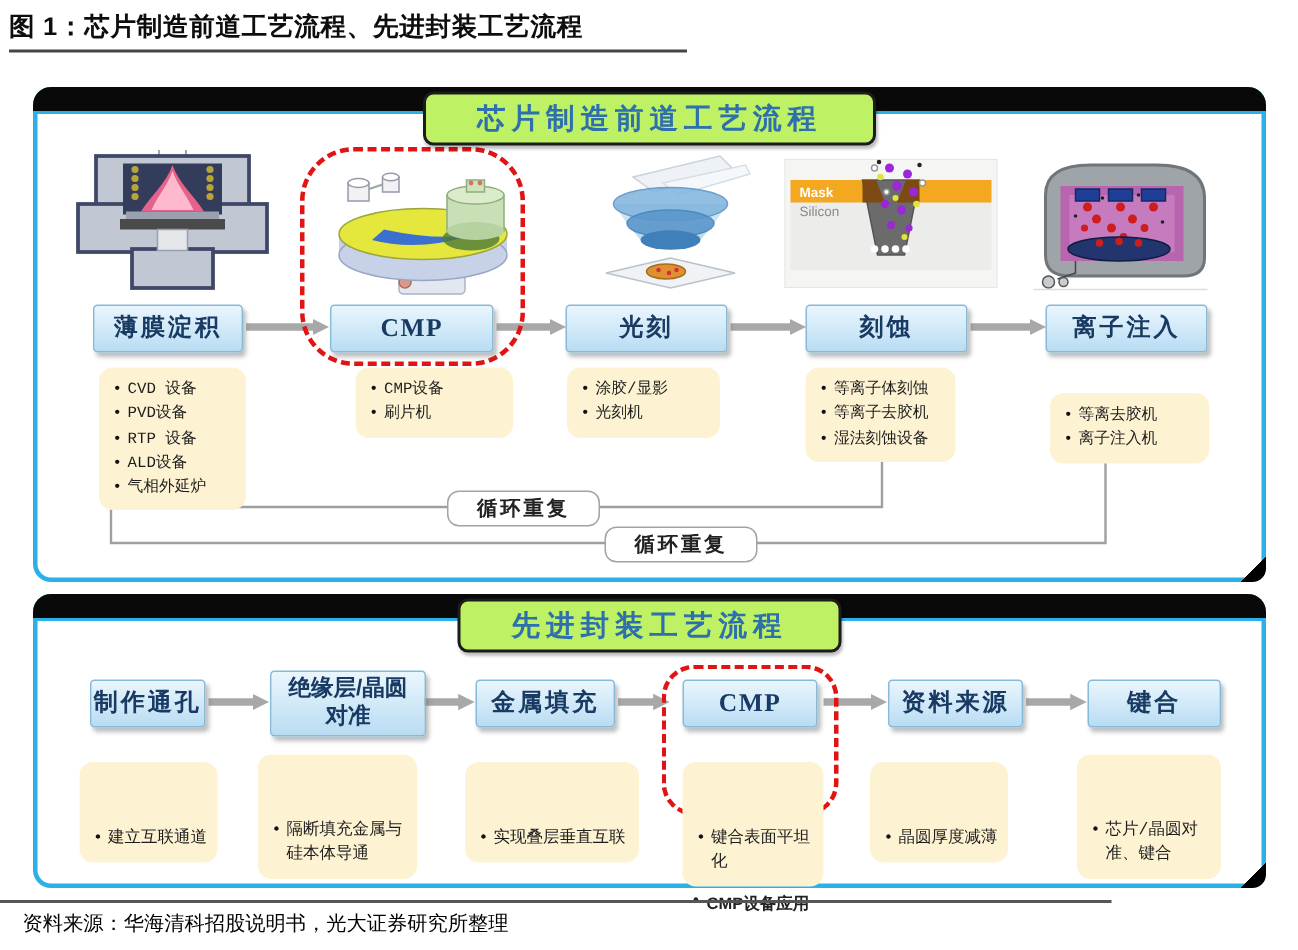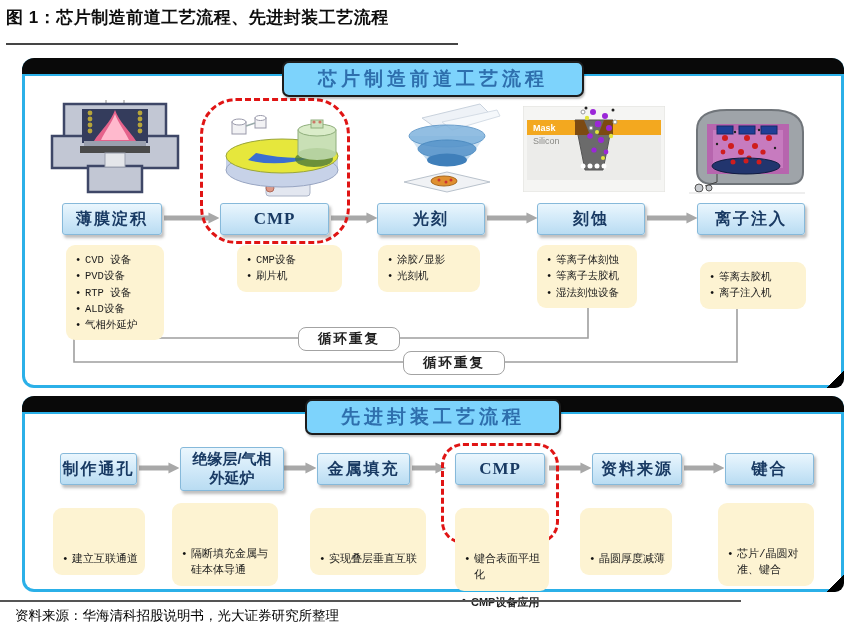--- a/index.html
+++ b/index.html
@@ -1,27 +1,27 @@
 <!DOCTYPE html>
 <html><head>
 <meta charset="utf-8">
 <style>
   html,body{margin:0;padding:0;background:#fff;}
   body{width:865px;height:633px;position:relative;font-family:"Liberation Sans",sans-serif;overflow:hidden;}
 
   .fig-title{position:absolute;left:6px;top:6px;width:452px;font-size:17px;font-weight:bold;color:#0d0d0d;
-    padding-bottom:14px;border-bottom:2px solid #454545;letter-spacing:.5px;}
+    padding-bottom:4px;border-bottom:2px solid #454545;letter-spacing:.5px;}
 
   .section{position:absolute;left:22px;width:822px;background:#fff;border:3px solid #2bb0e8;border-top:none;
     border-radius:12px;box-sizing:border-box;}
   #sec-front{top:58px;height:330px;}
   #sec-pack{top:396px;height:196px;}
   .bar{position:absolute;top:0;left:-3px;right:-3px;height:16px;background:#090909;
     border-radius:12px 12px 0 0;border-bottom:2px solid #2bb0e8;}
-  .pill{position:absolute;top:3px;left:50%;transform:translateX(-50%);z-index:3;background:#7dd3fc;
+  .pill{position:absolute;top:3px;left:50%;transform:translateX(-50%);z-index:3;background:#bef264;
     border:2px solid #1c1c1c;border-radius:7px;padding:3px 34px;font-size:19px;font-weight:bold;
     color:#2e6fad;letter-spacing:4px;white-space:nowrap;box-shadow:1px 2px 2px rgba(0,0,0,.25);font-family:Liberation Serif, serif;}
   .cornerBR{position:absolute;right:-3px;bottom:-3px;width:18px;height:18px;
     background:linear-gradient(135deg,transparent 52%,#000 52%);border-bottom-right-radius:9px;}
 
   .step{position:absolute;display:flex;align-items:center;justify-content:center;text-align:center;
     background:linear-gradient(180deg,#eaf6fd 0%,#cfe8f8 55%,#b9dcf2 100%);
     border:1px solid #86b9da;border-radius:3px;box-shadow:2px 3px 3px rgba(110,110,110,.45);
     color:#193a63;font-weight:bold;font-size:16px;letter-spacing:2px;line-height:1.25;}
   .step.serif{font-family:"Liberation Serif",serif;letter-spacing:1px;font-size:17px;}
@@ -247,21 +247,21 @@
     <path d="M114,72 H144" stroke="#a8a8a8" stroke-width="5" marker-end="url(#ab2)"></path>
     <path d="M253,72 H281" stroke="#a8a8a8" stroke-width="5" marker-end="url(#ab2)"></path>
     <path d="M387,72 H411" stroke="#a8a8a8" stroke-width="5" marker-end="url(#ab2)"></path>
     <path d="M524,72 H556" stroke="#a8a8a8" stroke-width="5" marker-end="url(#ab2)"></path>
     <path d="M659,72 H689" stroke="#a8a8a8" stroke-width="5" marker-end="url(#ab2)"></path>
   </svg>
 
   <div class="dashed" id="dash-pack"></div>
 
   <div class="step" style="left:35px;top:57px;width:75px;height:30px">制作通孔</div>
-  <div class="step tight" style="left:155px;top:51px;width:94px;height:42px">绝缘层/气相外延炉</div>
+  <div class="step tight" style="left:155px;top:51px;width:94px;height:42px">绝缘层/晶圆对准</div>
   <div class="step" style="left:292px;top:57px;width:91px;height:30px">金属填充</div>
   <div class="step serif" style="left:430px;top:57px;width:88px;height:30px;z-index:3">CMP</div>
   <div class="step" style="left:567px;top:57px;width:88px;height:30px">资料来源</div>
   <div class="step" style="left:700px;top:57px;width:87px;height:30px">键合</div>
 
   <div class="creambox" style="left:28px;top:112px;width:92px">
     <div class="note-item">建立互联通道</div>
   </div>
   <div class="creambox" style="left:147px;top:107px;width:106px">
     <div class="note-item">隔断填充金属与硅本体导通</div>

